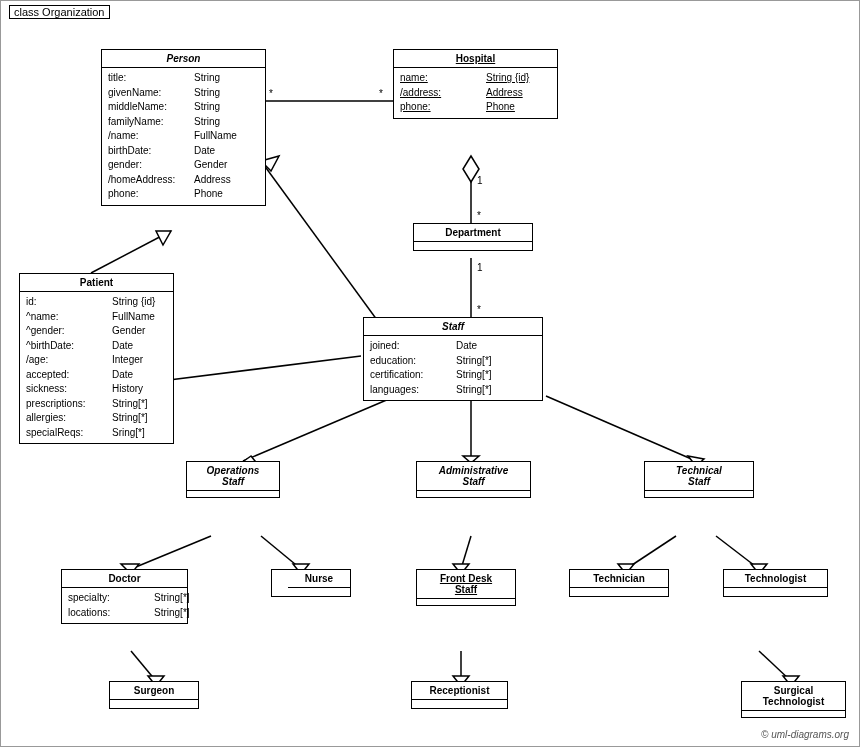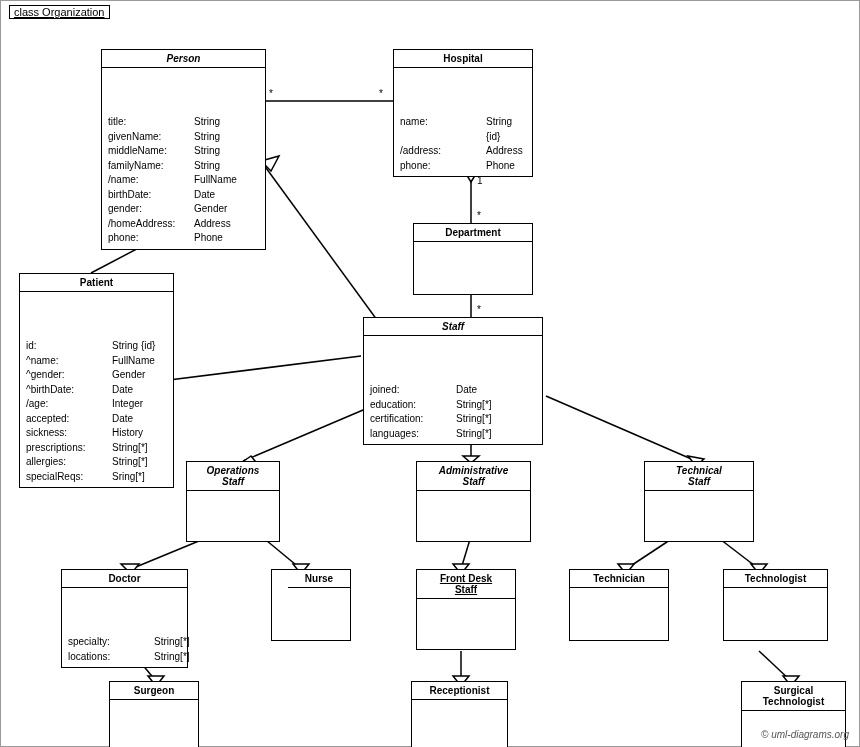--- a/index.html
+++ b/index.html
@@ -20,41 +20,39 @@
       border: 1px solid #999;
     }
     .class-label {
       position: absolute;
       top: 4px;
       left: 8px;
       font-size: 11px;
       background: #fff;
       padding: 0 4px;
       border: 1px solid #000;
-      text-decoration: underline;
     }
     .uml-class {
       position: absolute;
       border: 1.5px solid #000;
       background: #fff;
       font-size: 10px;
     }
     .uml-class-title {
       text-align: center;
       font-weight: bold;
       padding: 3px 6px;
       border-bottom: 1.5px solid #000;
       background: #fff;
     }
     .uml-class-title.italic {
       font-style: italic;
     }
     .uml-class-body {
       padding: 3px 6px;
-      margin-top: 44px;
     }
     .attr-row {
       display: flex;
       gap: 6px;
       line-height: 1.45;
     }
     .attr-name { min-width: 80px; }
     .attr-type { }
 
     svg.connections {
@@ -180,21 +178,21 @@
           <span class="attr-name">/homeAddress:</span>
           <span class="attr-type">Address</span>
         </div>
       <div class="attr-row">
           <span class="attr-name">phone:</span>
           <span class="attr-type">Phone</span>
         </div>
     </div>
   </div>
 
-  <div class="uml-class" style="left:392px; top:48px; width:140px;">
+  <div class="uml-class" style="left:392px; top:48px; width:165px;text-decoration:underline;">
     <div class="uml-class-title">Hospital</div>
     <div class="uml-class-body">
       <div class="attr-row">
           <span class="attr-name">name:</span>
           <span class="attr-type">String {id}</span>
         </div>
       <div class="attr-row">
           <span class="attr-name">/address:</span>
           <span class="attr-type">Address</span>
         </div>

